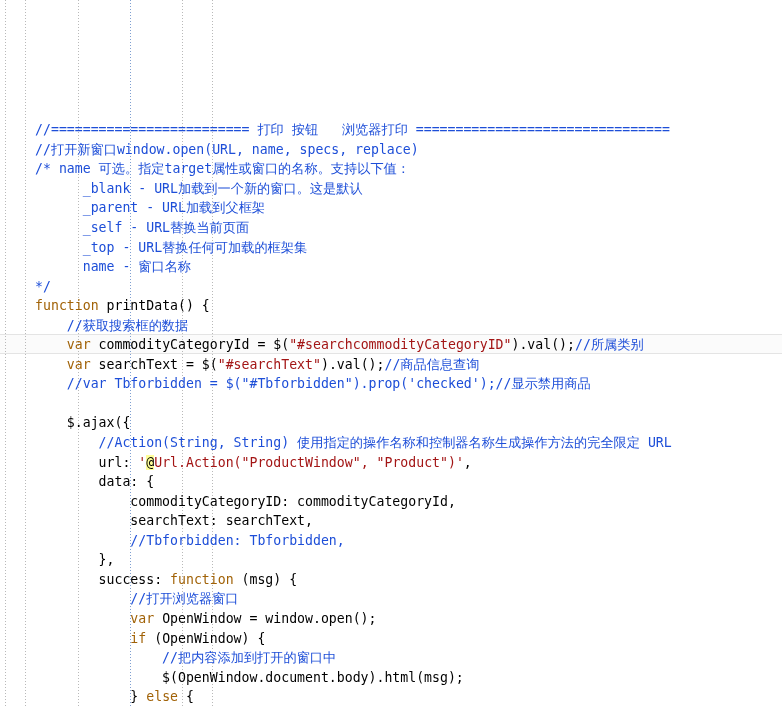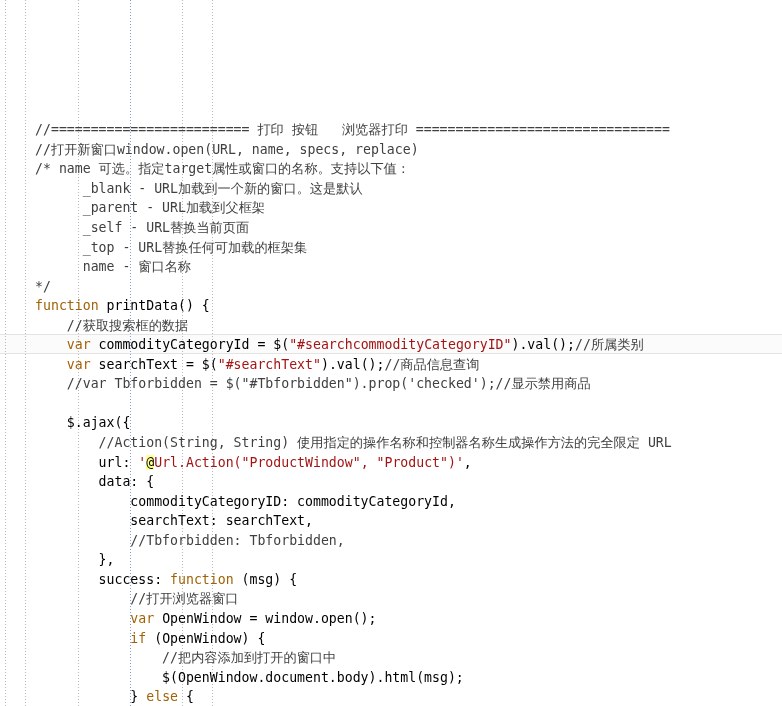--- a/index.html
+++ b/index.html
@@ -68,21 +68,21 @@
     font-family: "DejaVu Sans Mono", "Liberation Mono", monospace;
     font-size: 13.2px;
     line-height: 19.55px;
     color: #000000;
     letter-spacing: 0px;
   }
 
   .ln { display: block; height: 19.55px; }
 
   
-  .cmt   { color: #404040; }
+  .cmt   { color: #1d4ed8; }
   .kw    { color: #a16207; }
   .str   { color: #a31515; }
   .plain { color: #000000; }
   .razor { background: #ffff99; color: #000000; }
 </style>
 </head>
 <body>
 
 <div id="editor">
   <div id="guides"><div class="guide" style="left: 5px;"></div><div class="guide" style="left: 25px;"></div><div class="guide" style="left: 78px;"></div><div class="guide active" style="left: 130px;"></div><div class="guide" style="left: 182px;"></div><div class="guide" style="left: 212px;"></div></div>

